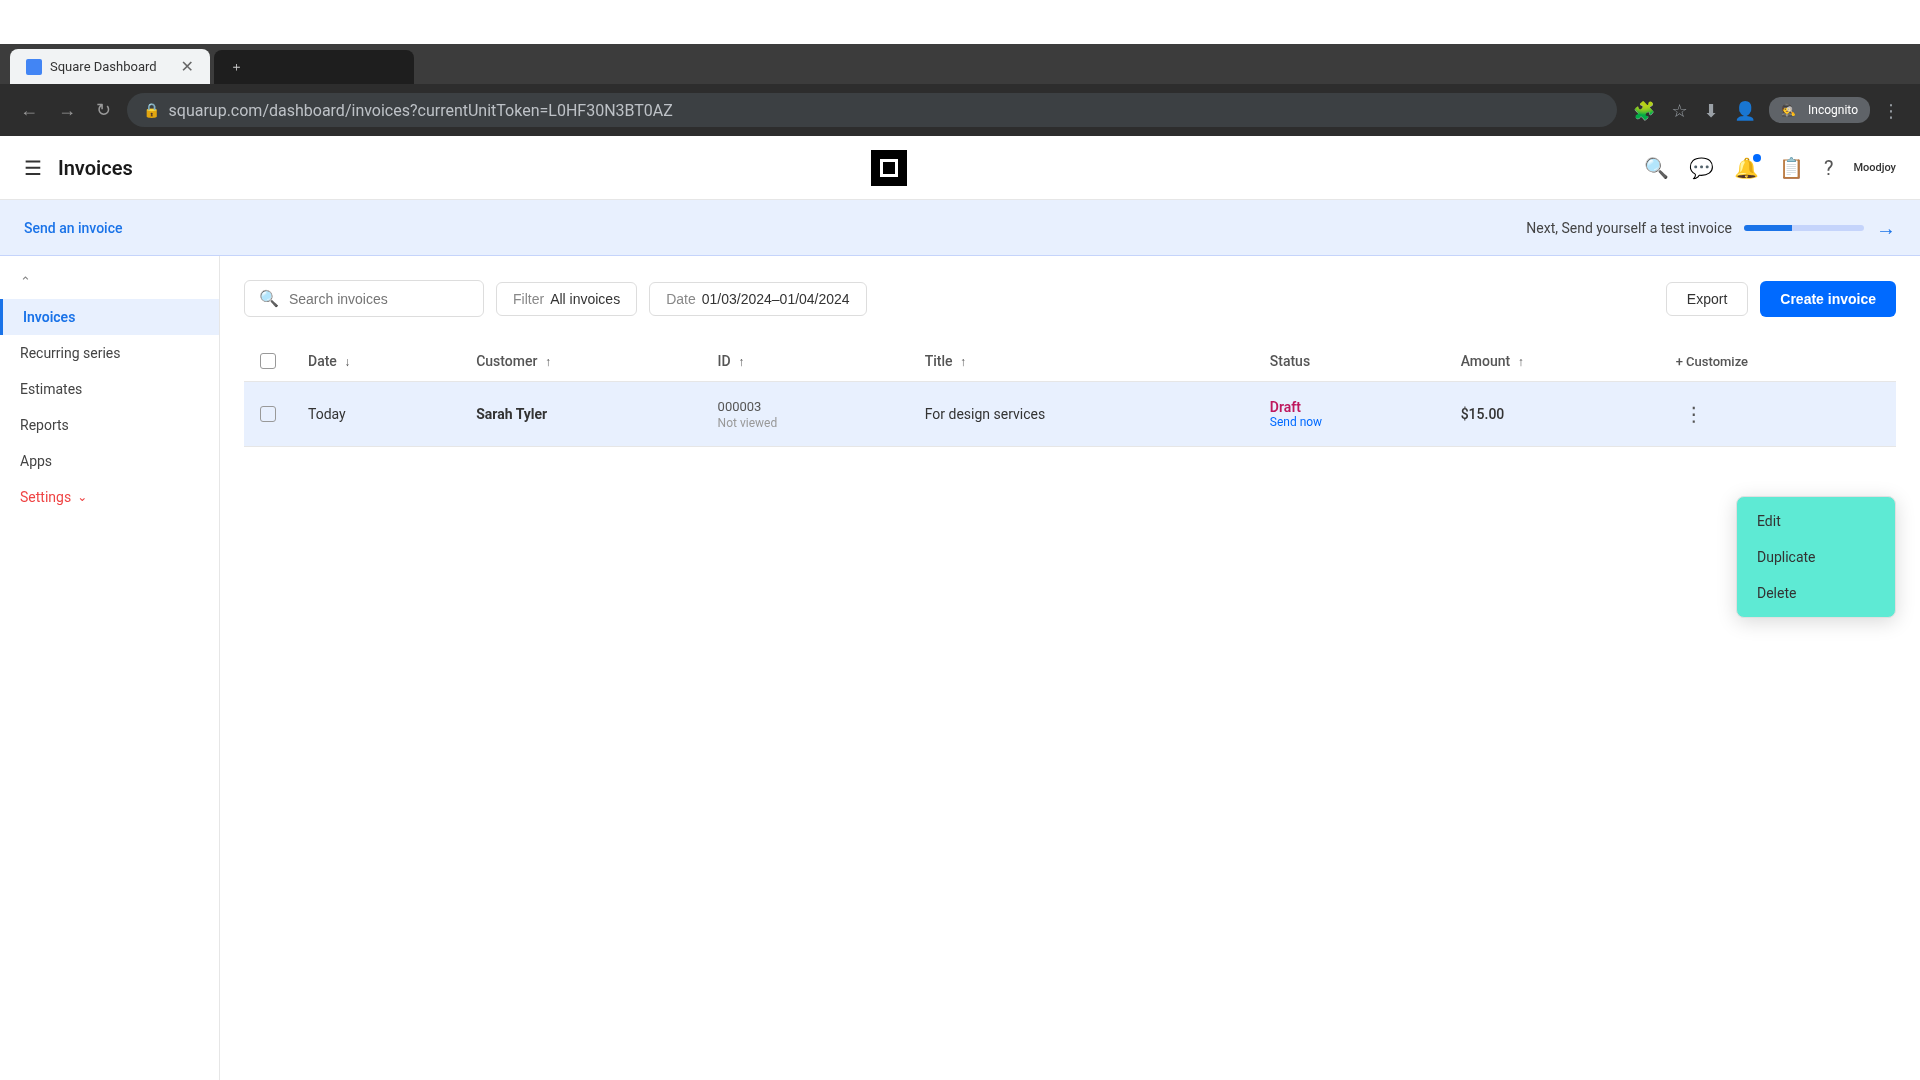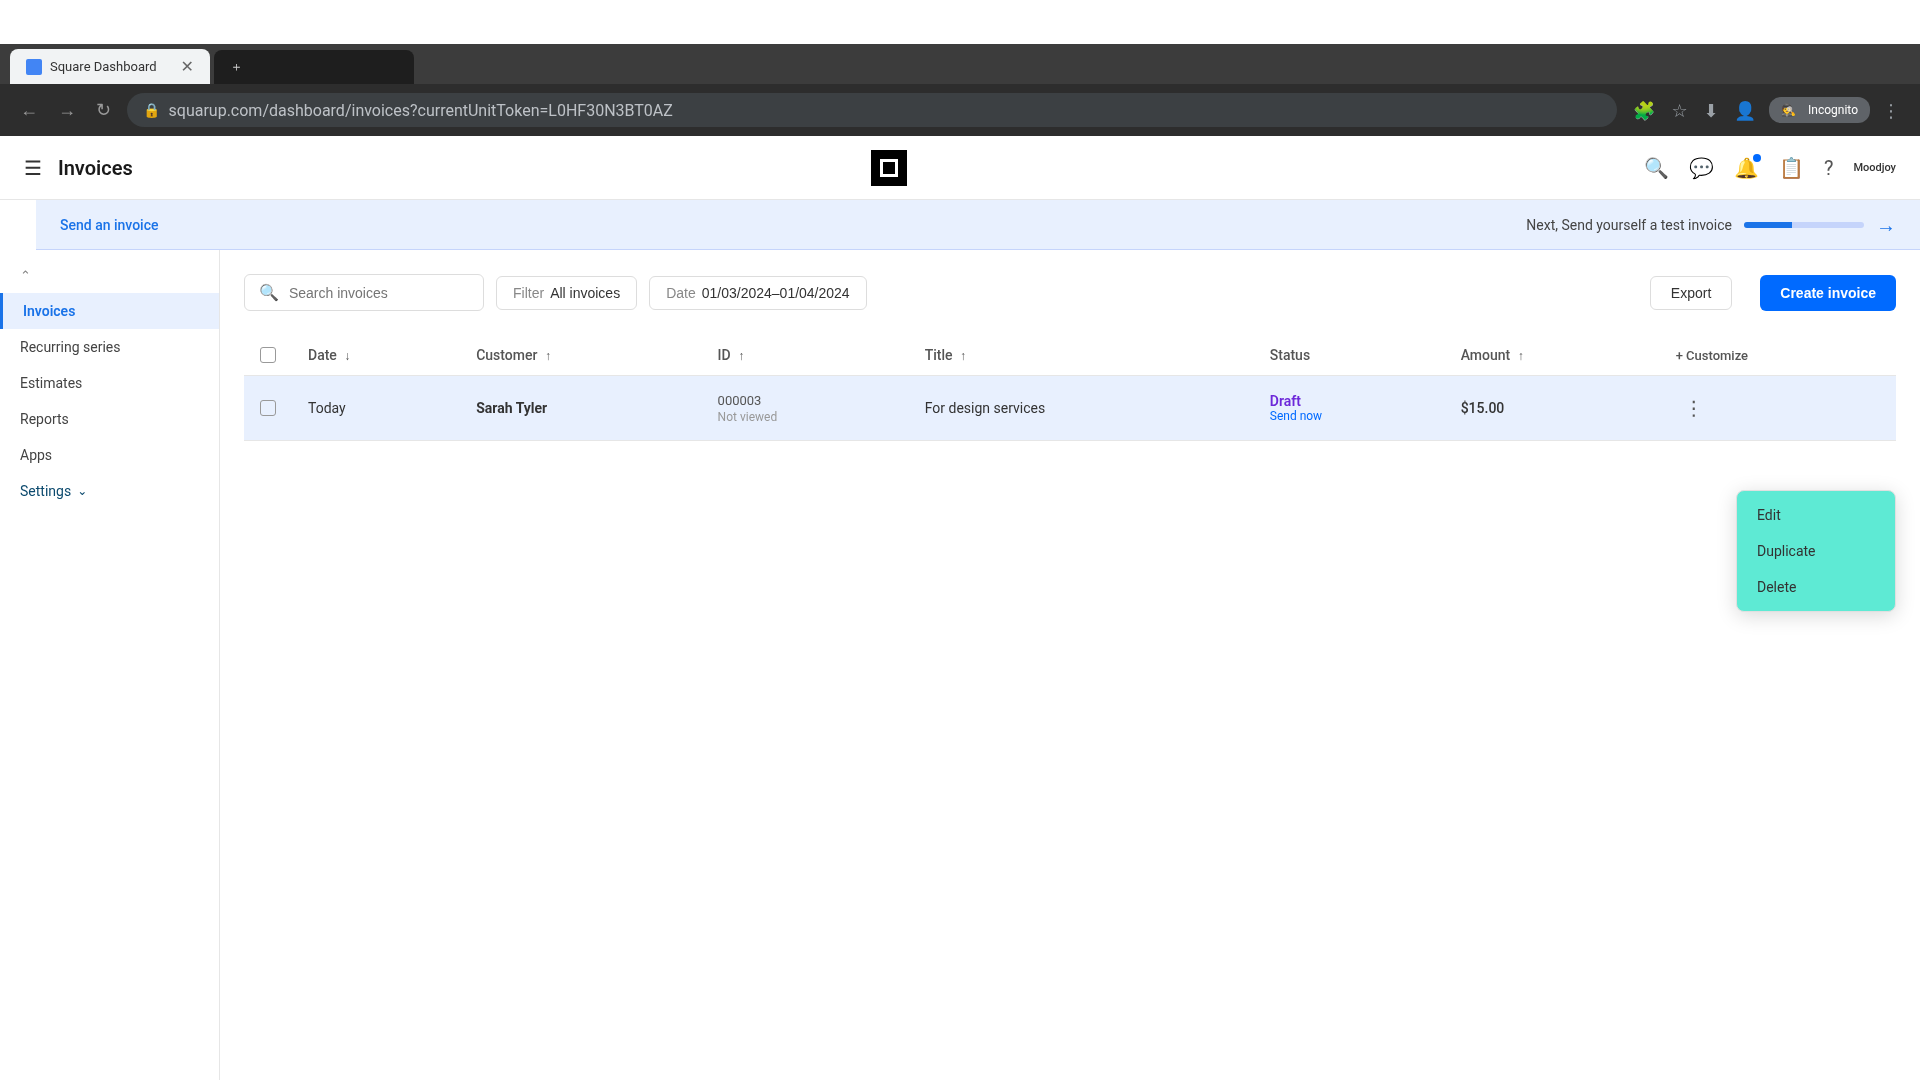--- a/index.html
+++ b/index.html
@@ -31,68 +31,68 @@
     .header-logo { flex: 1; display: flex; justify-content: center; }
     .square-logo { width: 36px; height: 36px; background: #000; display: flex; align-items: center; justify-content: center; }
     .square-logo-inner { width: 18px; height: 18px; border: 3px solid #fff; }
     .header-actions { display: flex; align-items: center; gap: 20px; }
     .header-icon { color: #555; font-size: 20px; cursor: pointer; }
     .header-icon.notification { position: relative; }
     .notif-dot { position: absolute; top: -2px; right: -2px; width: 8px; height: 8px; background: #006aff; border-radius: 50%; }
     .user-name { font-size: 11px; font-weight: 500; color: #333; cursor: pointer; }
 
     
-    .banner { background: #e8f0fe; padding: 0 24px; height: 50px; display: flex; align-items: center; justify-content: space-between; border-bottom: 1px solid #c5d4fb; margin-left: 36px; }
+    .banner { background: #e8f0fe; padding: 0 24px; height: 56px; display: flex; align-items: center; justify-content: space-between; border-bottom: 1px solid #c5d4fb; }
     .banner-left { color: #1a73e8; font-size: 14px; font-weight: 500; cursor: pointer; }
     .banner-right { display: flex; align-items: center; gap: 12px; color: #444; font-size: 14px; }
     .banner-progress { width: 120px; height: 6px; background: #c5d4fb; border-radius: 3px; overflow: hidden; }
     .banner-progress-fill { width: 40%; height: 100%; background: #1a73e8; }
     .banner-arrow { color: #1a73e8; font-size: 20px; cursor: pointer; }
 
     
     .main-content { display: flex; flex: 1; overflow: hidden; }
 
     
     .sidebar { width: 220px; background: #fff; border-right: 1px solid #e6e6e6; padding: 8px 0; display: flex; flex-direction: column; }
     .sidebar-item { padding: 10px 20px; font-size: 14px; color: #444; cursor: pointer; border-radius: 0; display: flex; align-items: center; gap: 8px; }
     .sidebar-item.active { background: #e8f0fe; color: #1a73e8; font-weight: 600; border-left: 3px solid #1a73e8; }
     .sidebar-item.collapsed { color: #888; font-size: 13px; }
-    .sidebar-settings { display: flex; align-items: center; gap: 6px; padding: 10px 20px; font-size: 14px; color: #0c4a6e; cursor: pointer; }
+    .sidebar-settings { display: flex; align-items: center; gap: 6px; padding: 10px 20px; font-size: 14px; color: #ef4444; cursor: pointer; }
     .chevron-icon { font-size: 12px; }
 
     
     .page-content { flex: 1; padding: 24px; overflow-y: auto; position: relative; }
 
     
     .invoices-toolbar { display: flex; align-items: center; gap: 12px; margin-bottom: 24px; }
     .search-box { display: flex; align-items: center; border: 1px solid #ddd; border-radius: 6px; padding: 8px 14px; gap: 10px; width: 240px; background: #fff; }
     .search-icon { color: #888; font-size: 16px; }
     .search-input { border: none; outline: none; font-size: 14px; color: #888; width: 100%; background: transparent; }
     .filter-btn { border: 1px solid #ddd; border-radius: 6px; padding: 8px 16px; font-size: 14px; color: #333; background: #fff; cursor: pointer; display: flex; align-items: center; gap: 6px; }
     .filter-label { color: #888; }
     .date-btn { border: 1px solid #ddd; border-radius: 6px; padding: 8px 16px; font-size: 14px; color: #333; background: #fff; cursor: pointer; display: flex; align-items: center; gap: 6px; }
     .date-label { color: #888; }
     .spacer { flex: 1; }
     .export-btn { border: 1px solid #ddd; border-radius: 6px; padding: 8px 20px; font-size: 14px; color: #333; background: #fff; cursor: pointer; }
-    .create-btn { background: #006aff; color: #fff; border: none; border-radius: 6px; padding: 10px 20px; font-size: 14px; font-weight: 600; cursor: pointer; margin-left: 16px; }
+    .create-btn { background: #006aff; color: #fff; border: none; border-radius: 6px; padding: 10px 20px; font-size: 14px; font-weight: 600; cursor: pointer; }
 
     
     .invoice-table { width: 100%; border-collapse: collapse; }
     .table-header { border-bottom: 1px solid #e6e6e6; }
     .table-header th { padding: 12px 16px; text-align: left; font-size: 14px; color: #555; font-weight: 500; }
     .th-checkbox { width: 40px; }
     .sort-icon { display: inline-block; font-size: 12px; margin-left: 4px; }
     .table-row { border-bottom: 1px solid #e6e6e6; }
     .table-row.highlighted { background: #e8f0fe; }
     .table-row td { padding: 16px; font-size: 14px; color: #333; vertical-align: middle; }
     .checkbox-cell { width: 40px; }
     .checkbox { width: 16px; height: 16px; border: 1px solid #999; border-radius: 3px; cursor: pointer; }
     .invoice-id { color: #555; font-size: 13px; }
     .invoice-id-sub { color: #999; font-size: 12px; margin-top: 2px; }
-    .status-draft { color: #6d28d9; font-weight: 600; }
+    .status-draft { color: #be185d; font-weight: 600; }
     .status-sub { color: #006aff; font-size: 12px; cursor: pointer; }
     .amount { font-weight: 500; }
     .more-btn { background: none; border: none; cursor: pointer; color: #555; font-size: 20px; padding: 4px 8px; }
     .customize-btn { color: #555; font-size: 13px; cursor: pointer; white-space: nowrap; }
 
     
     .context-menu { position: absolute; background: #5eead4; border: 1px solid #e0e0e0; border-radius: 8px; box-shadow: 0 4px 20px rgba(0,0,0,0.15); z-index: 100; min-width: 160px; padding: 6px 0; right: 24px; top: 240px; }
     .context-menu-item { padding: 10px 20px; font-size: 14px; color: #333; cursor: pointer; }
   </style>
 </head>

